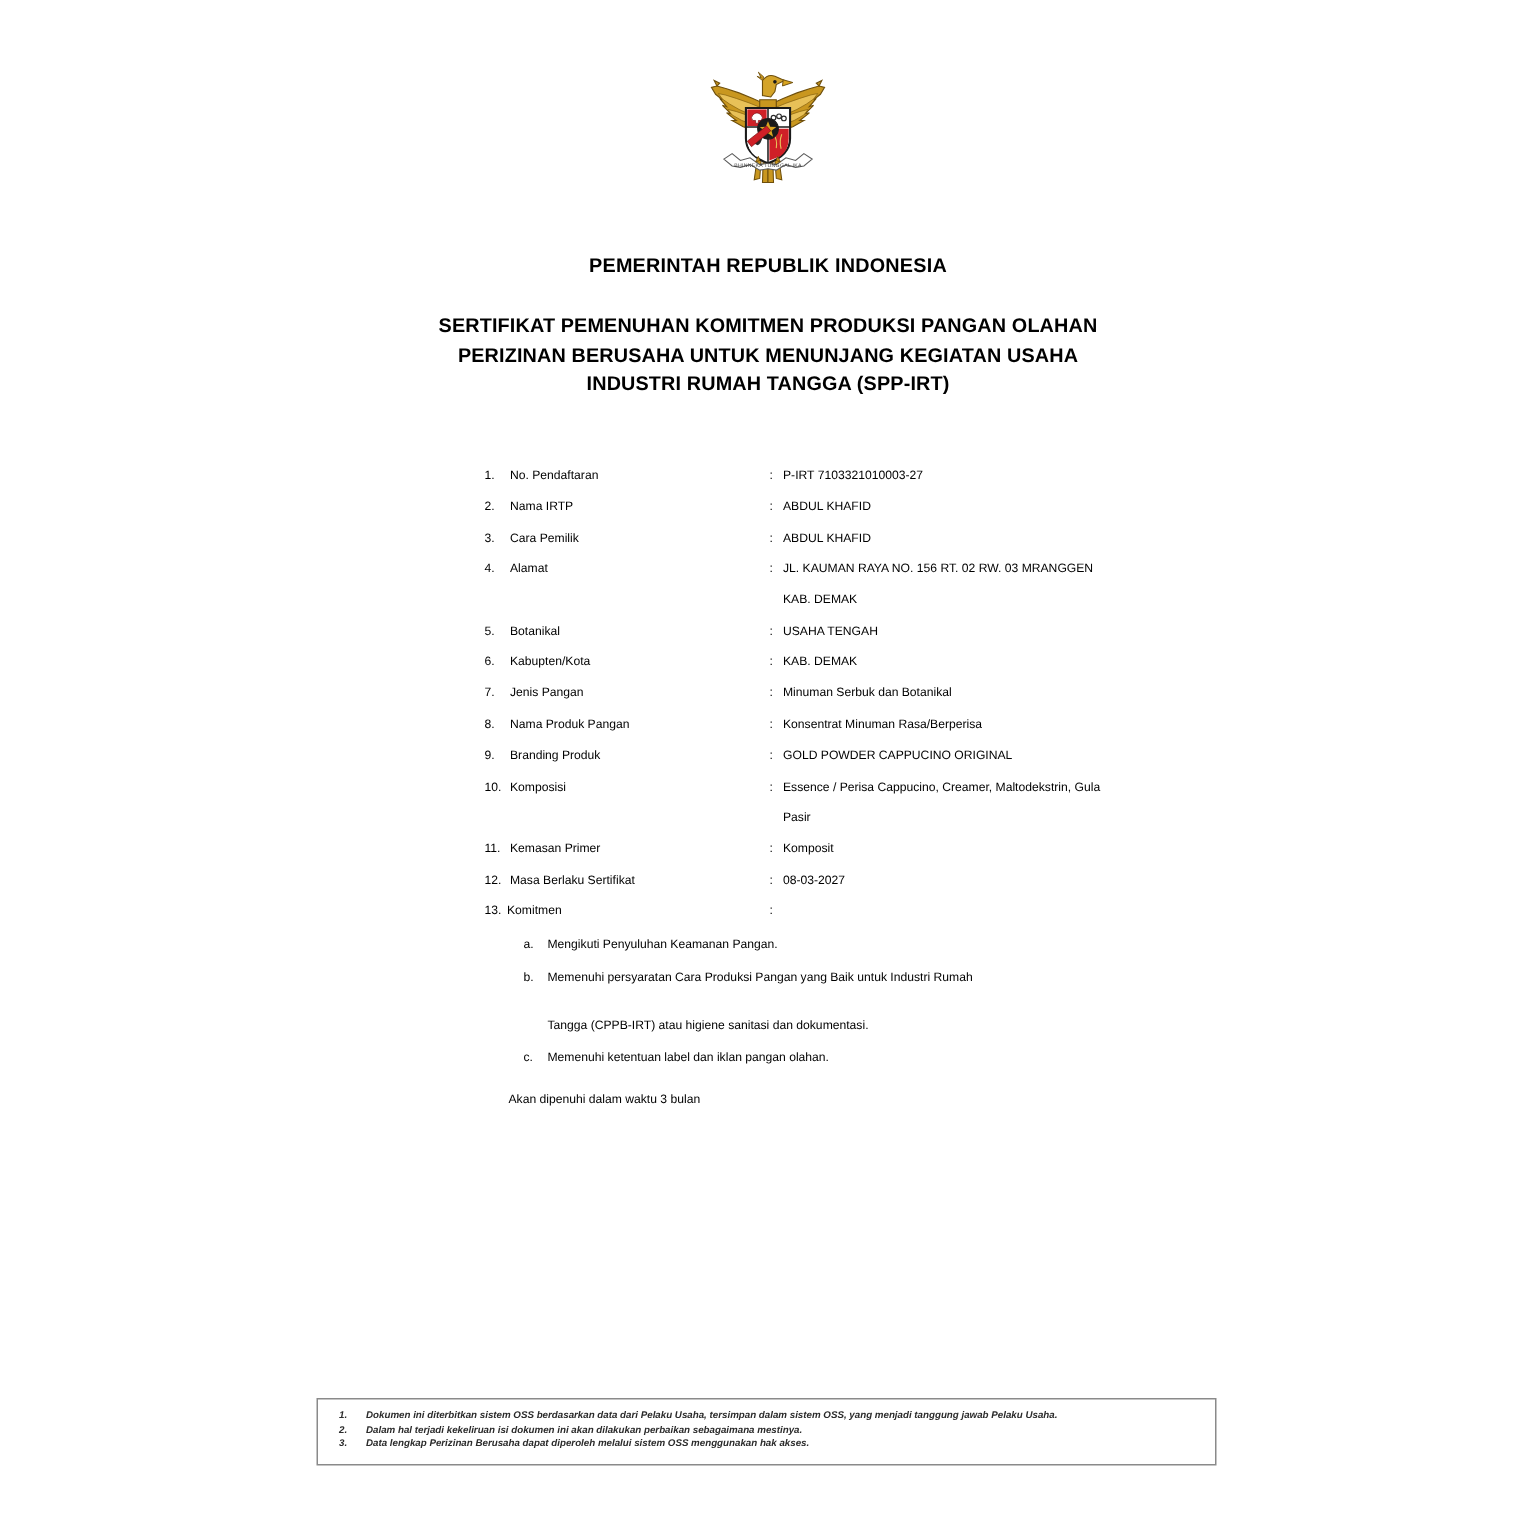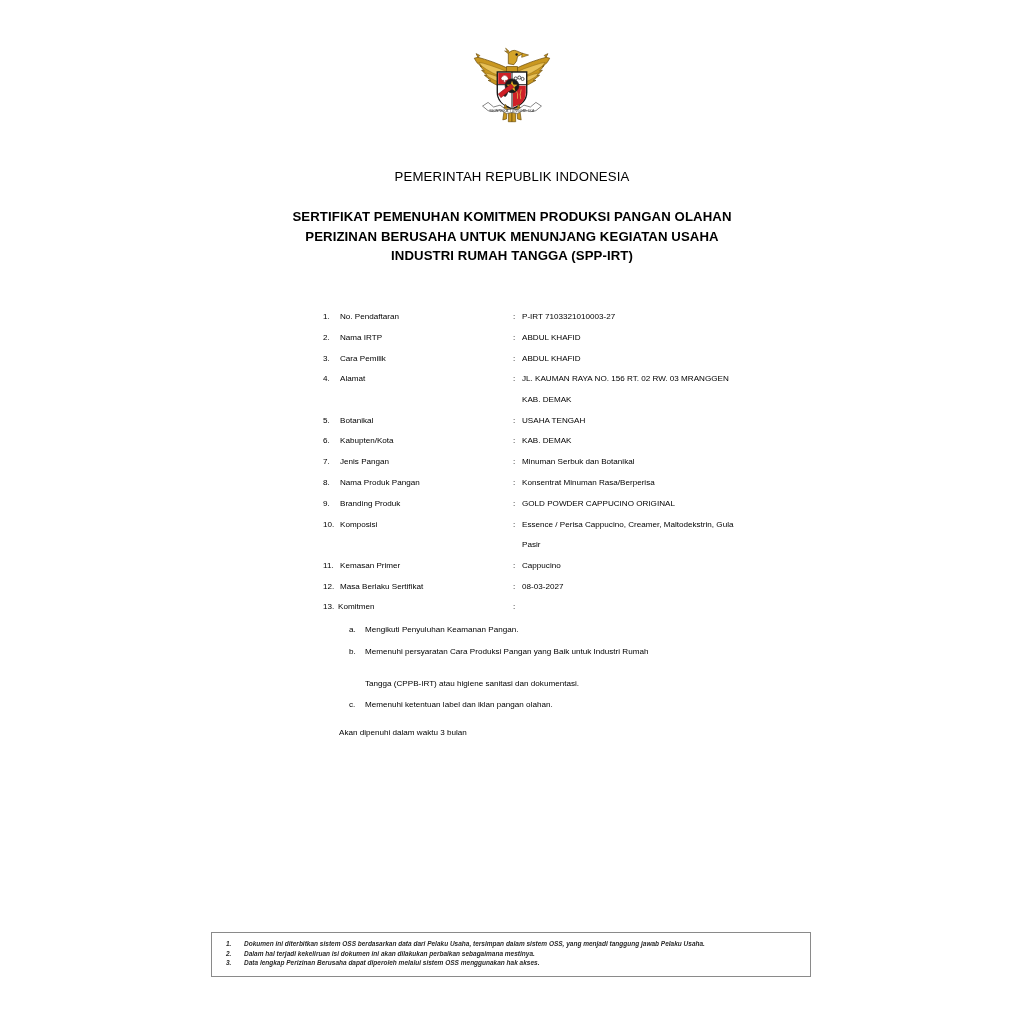--- a/index.html
+++ b/index.html
@@ -34,21 +34,21 @@
   
   #heading-block {
     position: absolute;
     left: 0;
     top: 168px;
     width: 1024px;
     text-align: center;
   }
   .h-main {
     font-size: 13.2px;
-    font-weight: normal;
+    font-weight: bold;
     letter-spacing: 0.15px;
     line-height: 18px;
   }
   .h-gap {
     height: 21px;
   }
   .h-sub {
     font-size: 13.2px;
     font-weight: bold;
     letter-spacing: 0.1px;
@@ -333,21 +333,21 @@
     <span class="value">
       <span>Essence / Perisa Cappucino, Creamer, Maltodekstrin, Gula</span>
       <div class="line2">Pasir</div>
     </span>
   </div>
 
   <div class="row">
     <span class="num">11.</span>
     <span class="label">Kemasan Primer</span>
     <span class="colon">:</span>
-    <span class="value">Cappucino</span>
+    <span class="value">Komposit</span>
   </div>
 
   <div class="row">
     <span class="num">12.</span>
     <span class="label">Masa Berlaku Sertifikat</span>
     <span class="colon">:</span>
     <span class="value">08-03-2027</span>
   </div>
 
   <div class="row tight">

